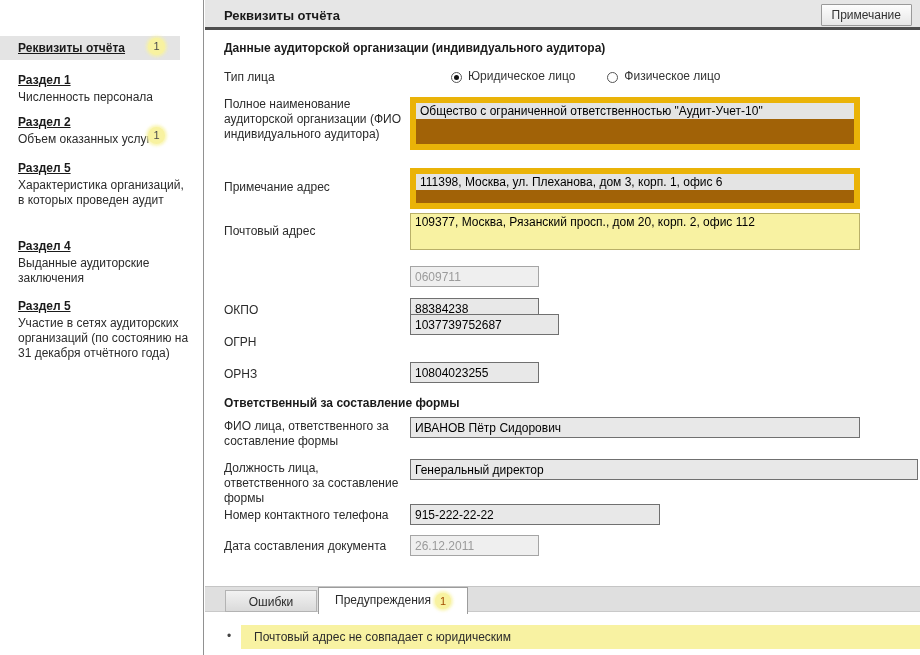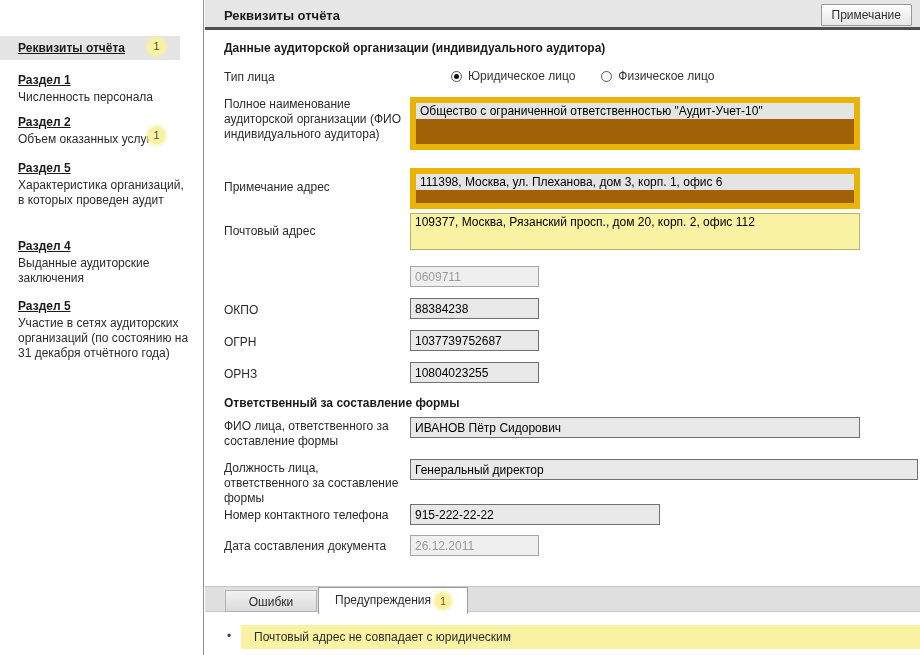--- a/index.html
+++ b/index.html
@@ -20,21 +20,21 @@
   .m-header { position:absolute; left:0; top:0; width:100%; height:30px; background:#e6e6e6; border-bottom:3px solid #4e4e4e; }
   .m-title { position:absolute; left:19px; top:8px; font-size:13px; font-weight:bold; color:#1a1a1a; }
   .note-btn { position:absolute; right:8px; top:4px; height:22px; padding:0 10px; font-family:"Liberation Sans",sans-serif; font-size:12px; color:#333;
               background:linear-gradient(#fdfdfd,#e7e7e7); border:1px solid #9a9a9a; border-radius:1px; cursor:pointer; }
 
   .sec-title { position:absolute; left:19px; font-weight:bold; color:#1a1a1a; }
   .lbl { position:absolute; left:19px; width:182px; color:#2b2b2b; line-height:15px; }
 
   
   .radio-group { position:absolute; left:246px; top:69px; display:flex; align-items:center; gap:8px; }
-  .radio-opt { display:flex; align-items:center; margin-right:18px; cursor:pointer; }
+  .radio-opt { display:flex; align-items:flex-end; margin-right:24px; cursor:pointer; }
   .radio-circle { width:11px; height:11px; border:1px solid #555; border-radius:50%; background:#fff; display:inline-block; position:relative; margin-right:6px; }
   .radio-circle.checked::after { content:""; position:absolute; left:2px; top:2px; width:5px; height:5px; border-radius:50%; background:#111; }
 
   
   .ta { position:absolute; left:205px; background:#a16207; border:6px solid #eab308; overflow:hidden; cursor:text; }
   .ta .line1 { background:#e4e4e4; padding:1px 4px; white-space:nowrap; color:#000; }
   .ta.yellow { background:#f8f2a2; border:1px solid #b9b069; }
   .ta.yellow .line1 { background:transparent; }
 
   .fld { position:absolute; left:205px; height:21px; background:#e8e8e8; border:1px solid #707070; color:#000;
@@ -128,21 +128,21 @@
     <div class="ta yellow" style="top:213px; width:450px; height:37px;">
       <div class="line1">109377, Москва, Рязанский просп., дом 20, корп. 2, офис 112</div>
     </div>
 
     <input class="fld disabled" style="top: 266px; width: 129px;" disabled="" value="0609711">
 
     <div class="lbl" style="top:303px;">ОКПО</div>
     <input class="fld" style="top: 298px; width: 129px;" value="88384238">
 
     <div class="lbl" style="top:335px;">ОГРН</div>
-    <input class="fld" style="top: 330px; width: 129px;" value="1037739752687">
+    <input class="fld" style="top: 314px; width: 149px;" value="1037739752687">
 
     <div class="lbl" style="top:367px;">ОРНЗ</div>
     <input class="fld" style="top: 362px; width: 129px;" value="10804023255">
 
     <div class="sec-title" style="top:396px;">Ответственный за составление формы</div>
 
     <div class="lbl" style="top:419px;">ФИО лица, ответственного за составление формы</div>
     <input class="fld" style="top: 417px; width: 450px;" value="ИВАНОВ Пётр Сидорович">
 
     <div class="lbl" style="top:461px;">Должность лица, ответственного за составление формы</div>

